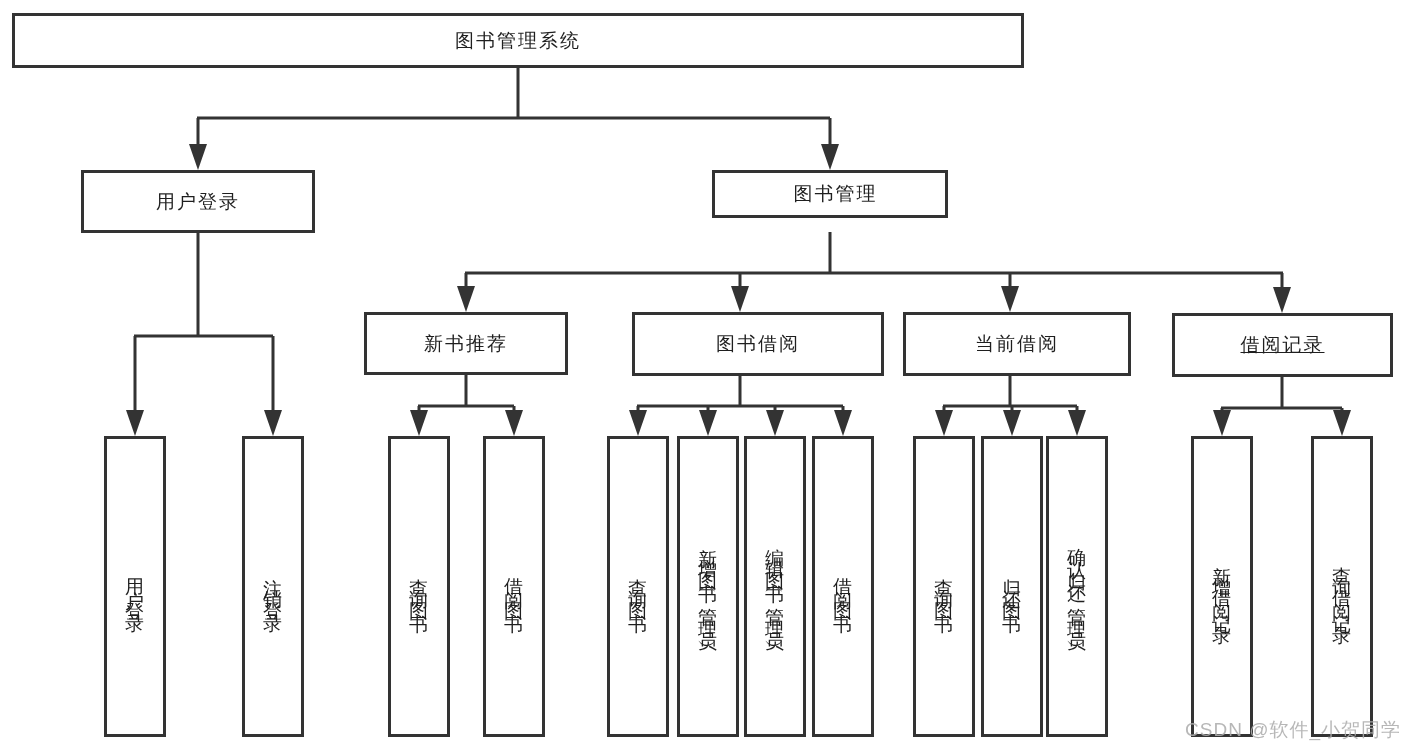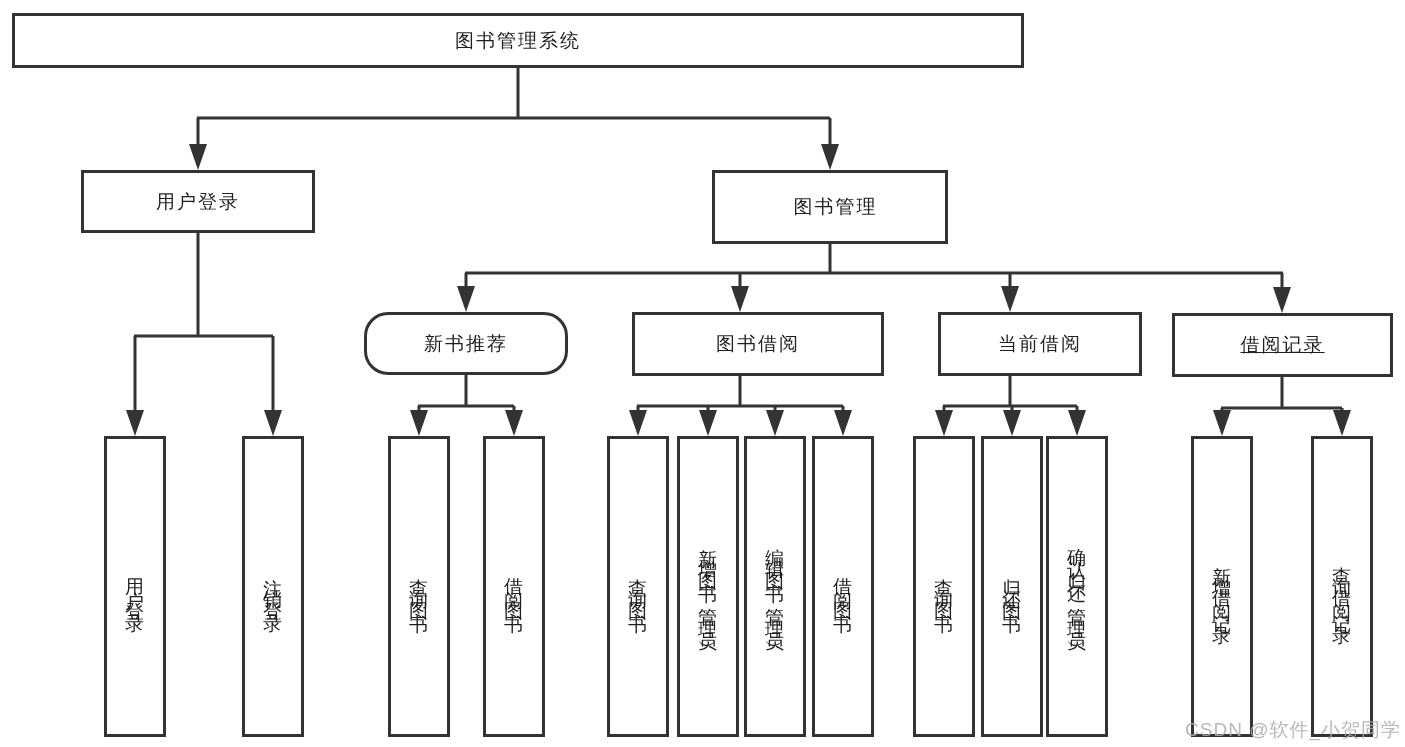--- a/index.html
+++ b/index.html
@@ -68,31 +68,31 @@
     </g>
   </svg>
 
   <div class="node" style="left:12px;top:13px;width:1012px;height:55px;">
     <span>图书管理系统</span>
   </div>
 
   <div class="node" style="left:81px;top:170px;width:234px;height:63px;">
     <span>用户登录</span>
   </div>
-  <div class="node" style="left:712px;top:170px;width:236px;height:74px;padding-left:11px;">
+  <div class="node" style="left:712px;top:170px;width:236px;height:48px;padding-left:11px;">
     <span>图书管理</span>
   </div>
 
-  <div class="node" style="left:364px;top:312px;width:204px;height:63px;border-radius:24px;">
+  <div class="node" style="left:364px;top:312px;width:204px;height:63px;">
     <span>新书推荐</span>
   </div>
   <div class="node" style="left:632px;top:312px;width:252px;height:64px;">
     <span>图书借阅</span>
   </div>
-  <div class="node" style="left:903px;top:312px;width:204px;height:64px;margin-left:35px;">
+  <div class="node" style="left:903px;top:312px;width:228px;height:64px;">
     <span>当前借阅</span>
   </div>
   <div class="node" style="left:1172px;top:313px;width:221px;height:64px;text-decoration:underline;">
     <span>借阅记录</span>
   </div>
 
   <div class="node vert" style="left:104px;top:436px;width:62px;height:301px;">
     <span>用户登录</span>
   </div>
   <div class="node vert" style="left:242px;top:436px;width:62px;height:301px;">

